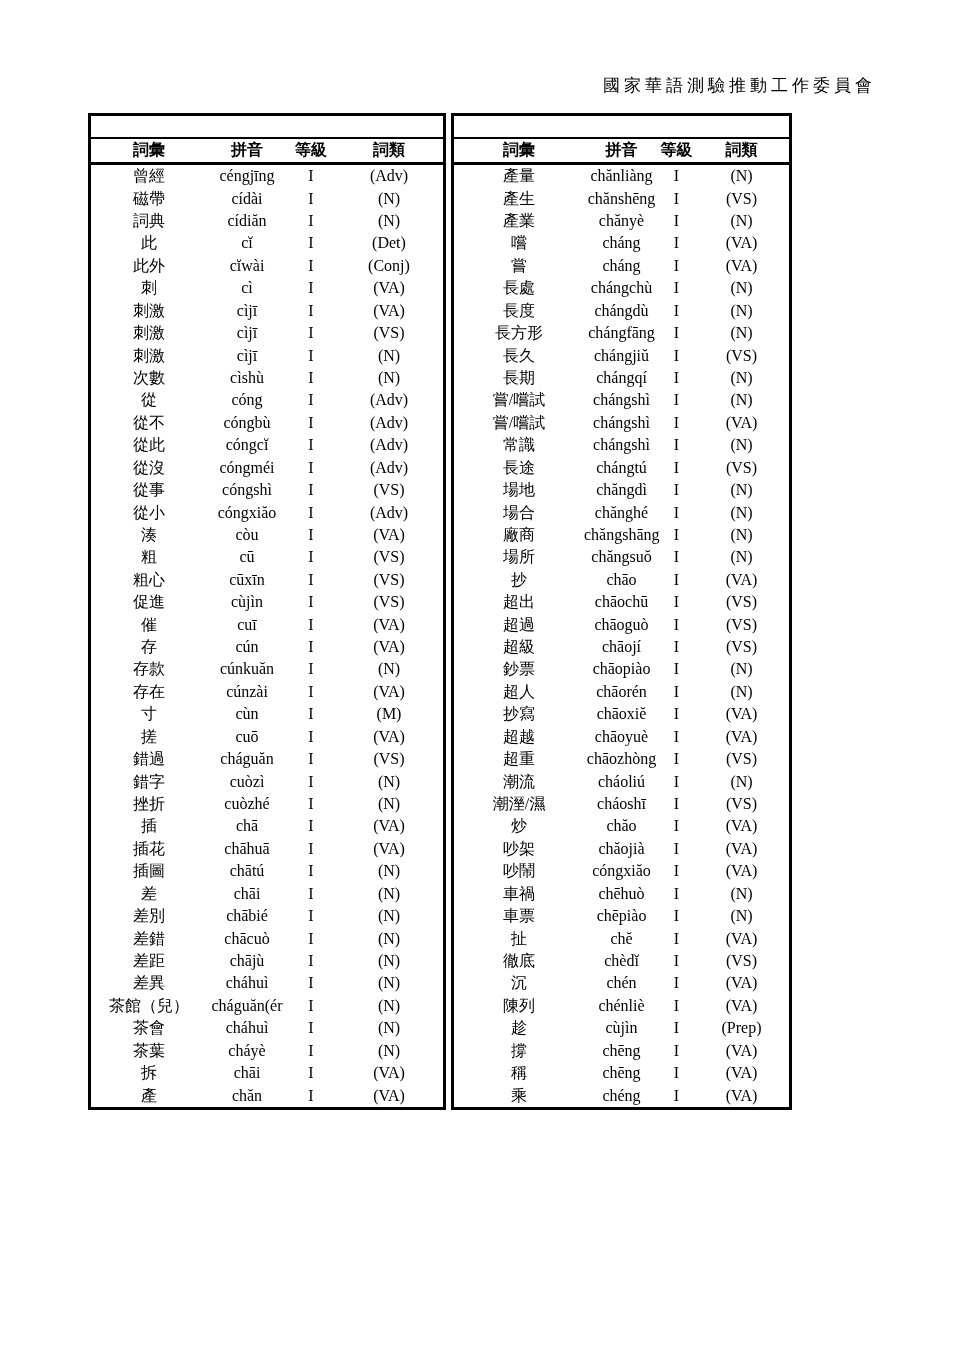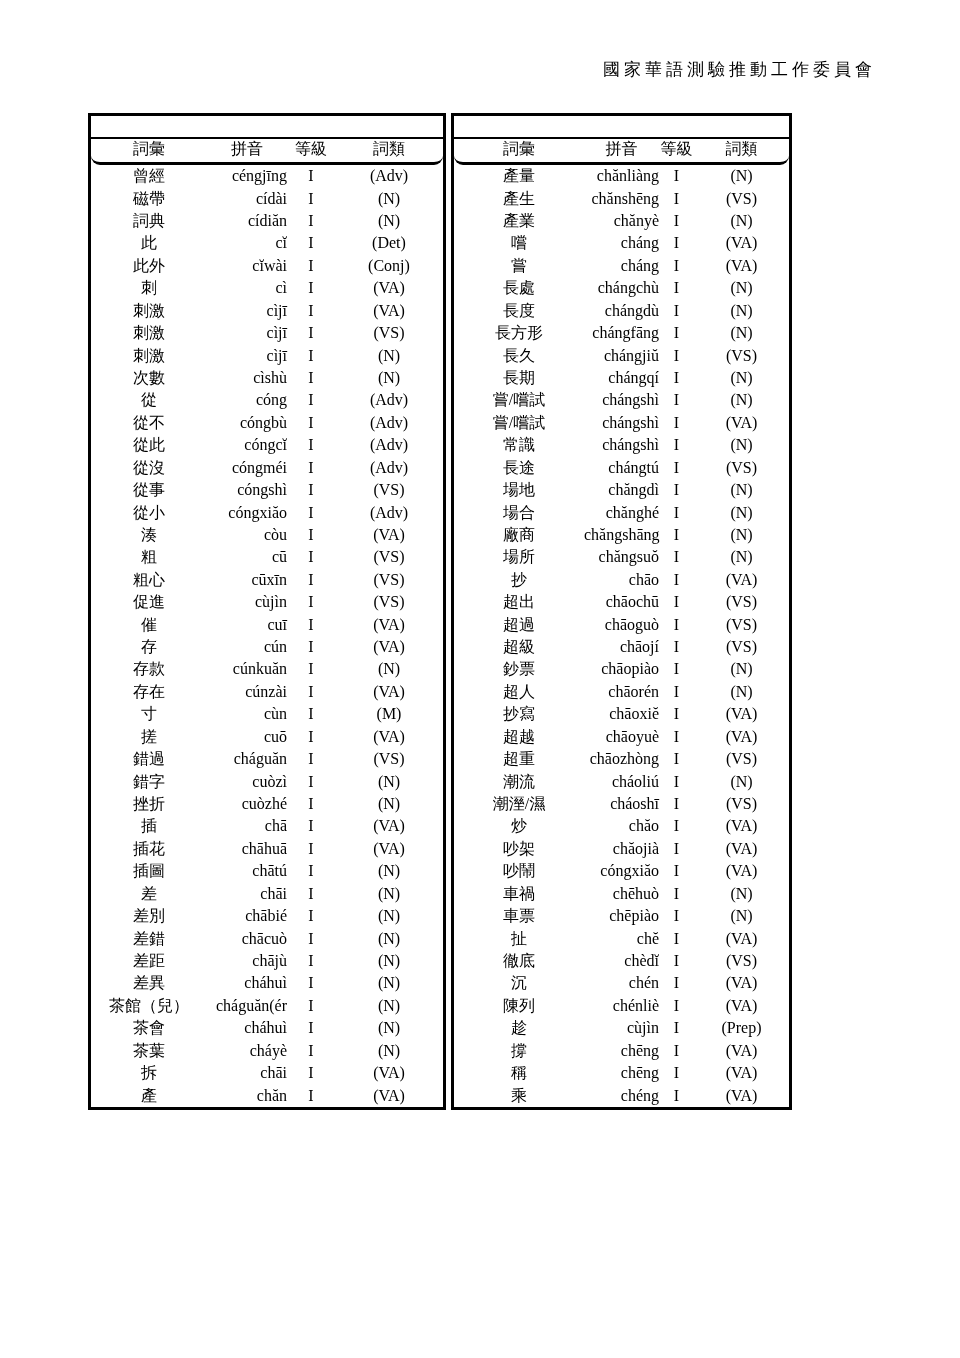--- a/index.html
+++ b/index.html
@@ -2,51 +2,51 @@
 <html><head>
 <meta charset="utf-8">
 <style>
   html, body { margin: 0; padding: 0; background: #ffffff; }
   body {
     width: 960px; height: 1358px; position: relative;
     font-family: "Liberation Serif", "DejaVu Serif", serif;
     color: #000;
   }
   .org-title {
-    position: absolute; top: 58px; right: 84px;
+    position: absolute; top: 74px; right: 84px;
     font-size: 17px; letter-spacing: 4px; white-space: nowrap;
   }
   .tables-wrap {
     position: absolute; left: 88px; top: 113px;
     display: flex; gap: 5px;
   }
   .vtable {
     border: 3px solid #000; background: #fff; box-sizing: border-box;
   }
   .vtable.left  { width: 358px; }
   .vtable.right { width: 341px; }
   .blank-row { height: 21px; border-bottom: 2px solid #000; }
   .header-row {
     height: 23px; border-bottom: 3px solid #000;
-    display: flex; 
-    font-weight: normal; font-size: 16px; border-radius: 9px;
+    display: flex; align-items: center;
+    font-weight: bold; font-size: 16px;
   }
   .row {
     height: 22.43px; display: flex; align-items: center;
     font-size: 16px; line-height: 1;
   }
   .cell { white-space: nowrap; overflow: visible; }
   
   .left .c-word   { width: 116px; text-align: center; }
-  .left .c-pinyin { width: 80px;  text-align: right; }
+  .left .c-pinyin { width: 80px;  text-align: center; }
   .left .c-level  { width: 48px;  text-align: center; }
   .left .c-pos    { width: 108px; text-align: center; }
   
   .right .c-word   { width: 130px; text-align: center; }
-  .right .c-pinyin { width: 75px;  text-align: right; }
+  .right .c-pinyin { width: 75px;  text-align: center; }
   .right .c-level  { width: 35px;  text-align: center; }
   .right .c-pos    { width: 95px;  text-align: center; }
 </style>
 </head>
 <body>
 
 <div>
 
   <div class="org-title">國家華語測驗推動工作委員會</div>
 

